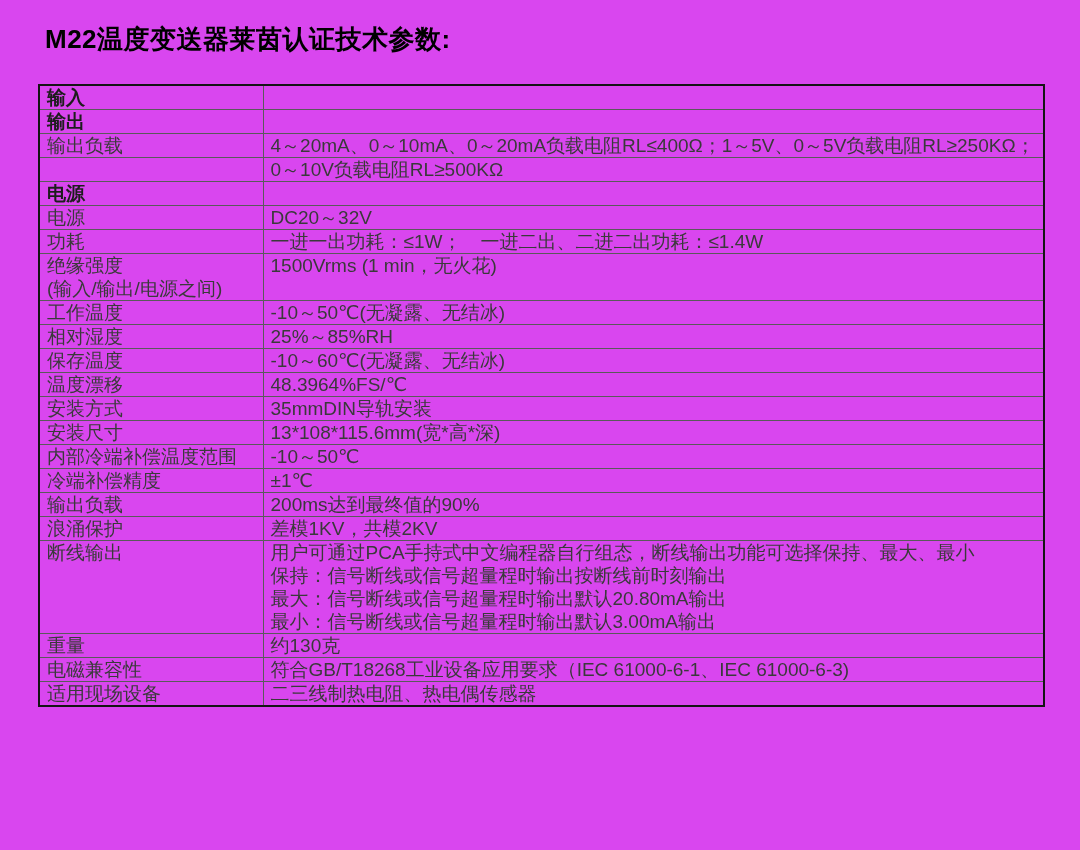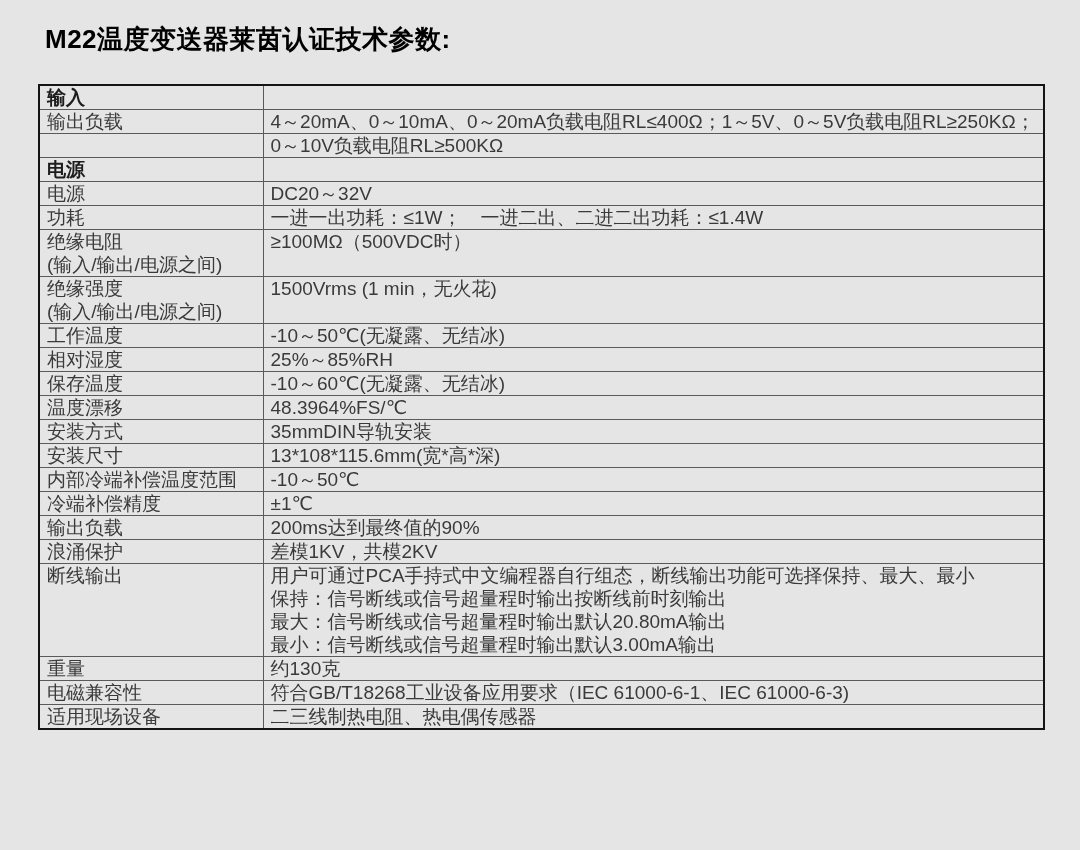--- a/index.html
+++ b/index.html
@@ -7,21 +7,21 @@
     padding: 0;
     background: #ffffff;
     width: 1080px;
     height: 850px;
     font-family: "Liberation Sans", "DejaVu Sans", sans-serif;
   }
   .page {
     position: relative;
     width: 1080px;
     height: 850px;
-    background: #e5e5e5;
+    background: #d946ef;
     overflow: hidden;
   }
   .title {
     margin: 0;
     position: absolute;
     left: 45px;
     top: 22px;
     font-size: 26px;
     font-weight: bold;
     color: #000000;
@@ -66,20 +66,24 @@
   <table class="spec">
     <colgroup>
       <col style="width:224px">
       <col>
     </colgroup>
     <tbody>
         <tr class="section">
           <td class="col-label">输入</td>
           <td class="col-value"></td>
         </tr>
+        <tr class="section">
+          <td class="col-label">输出</td>
+          <td class="col-value"></td>
+        </tr>
         <tr>
           <td class="col-label">
             <div class="line">输出负载</div>
           </td>
           <td class="col-value">
             <div class="line">4～20mA、0～10mA、0～20mA负载电阻RL≤400Ω；1～5V、0～5V负载电阻RL≥250KΩ；</div>
           </td>
         </tr>
         <tr>
           <td class="col-label">
@@ -100,29 +104,20 @@
           <td class="col-value">
             <div class="line">DC20～32V</div>
           </td>
         </tr>
         <tr>
           <td class="col-label">
             <div class="line">功耗</div>
           </td>
           <td class="col-value">
             <div class="line">一进一出功耗：≤1W；　一进二出、二进二出功耗：≤1.4W</div>
-          </td>
-        </tr>
-        <tr>
-          <td class="col-label">
-            <div class="line">绝缘电阻</div>
-            <div class="line">(输入/输出/电源之间)</div>
-          </td>
-          <td class="col-value">
-            <div class="line">≥100MΩ（500VDC时）</div>
           </td>
         </tr>
         <tr>
           <td class="col-label">
             <div class="line">绝缘强度</div>
             <div class="line">(输入/输出/电源之间)</div>
           </td>
           <td class="col-value">
             <div class="line">1500Vrms (1 min，无火花)</div>
           </td>

